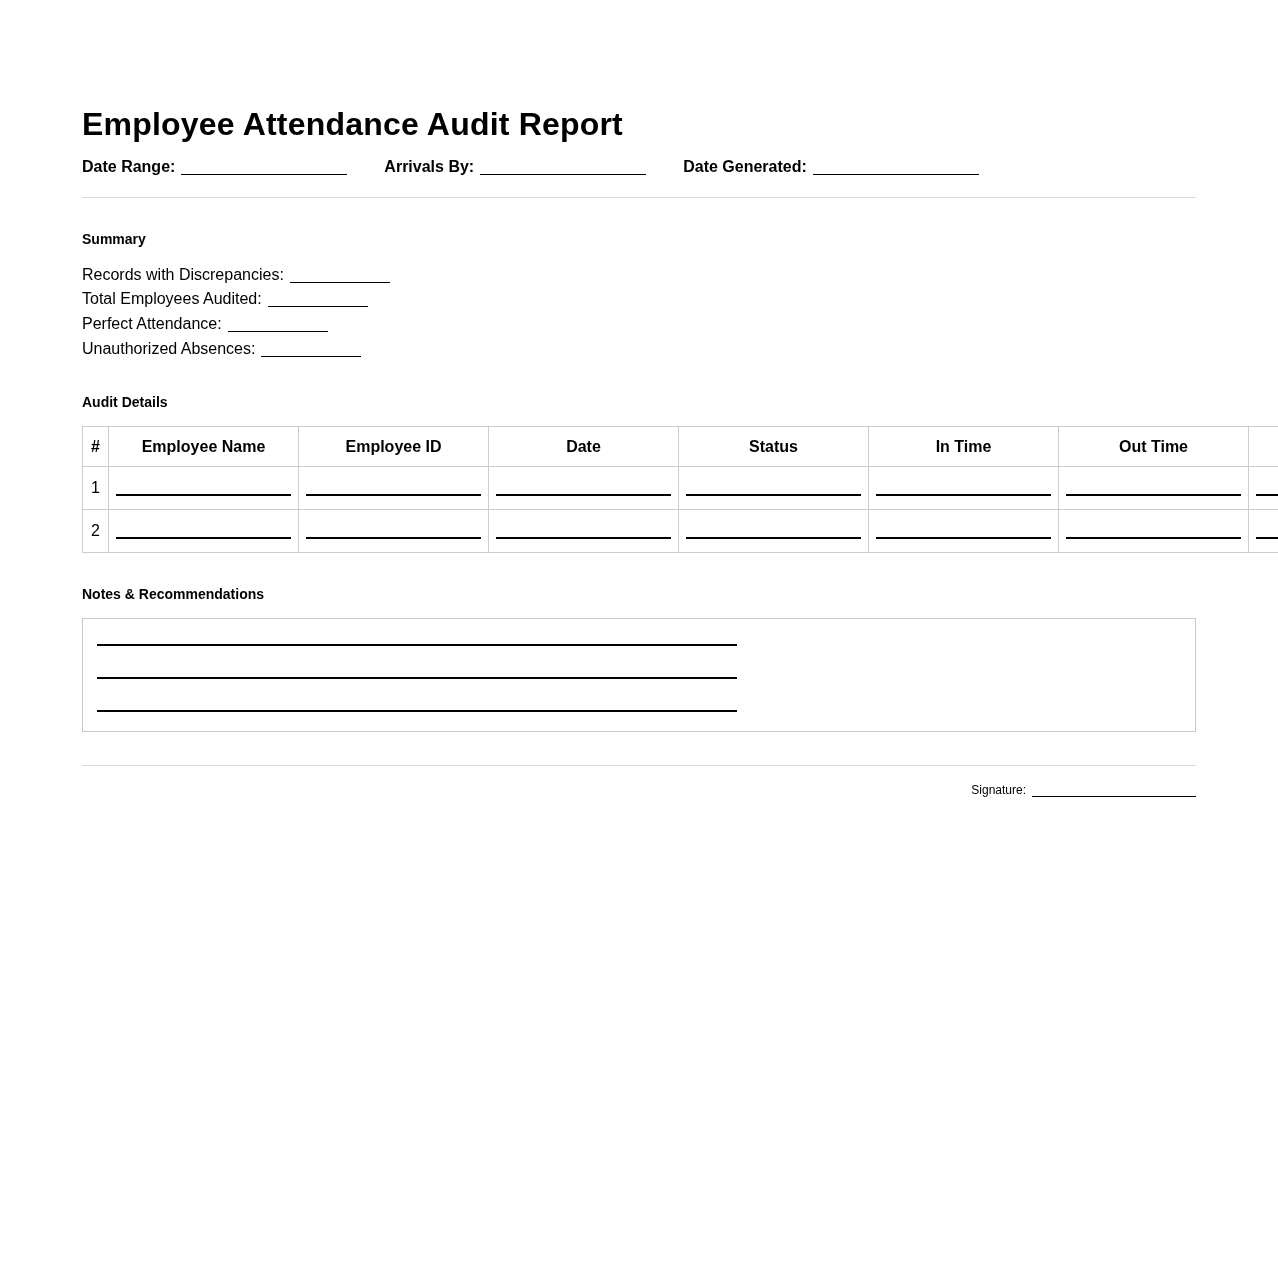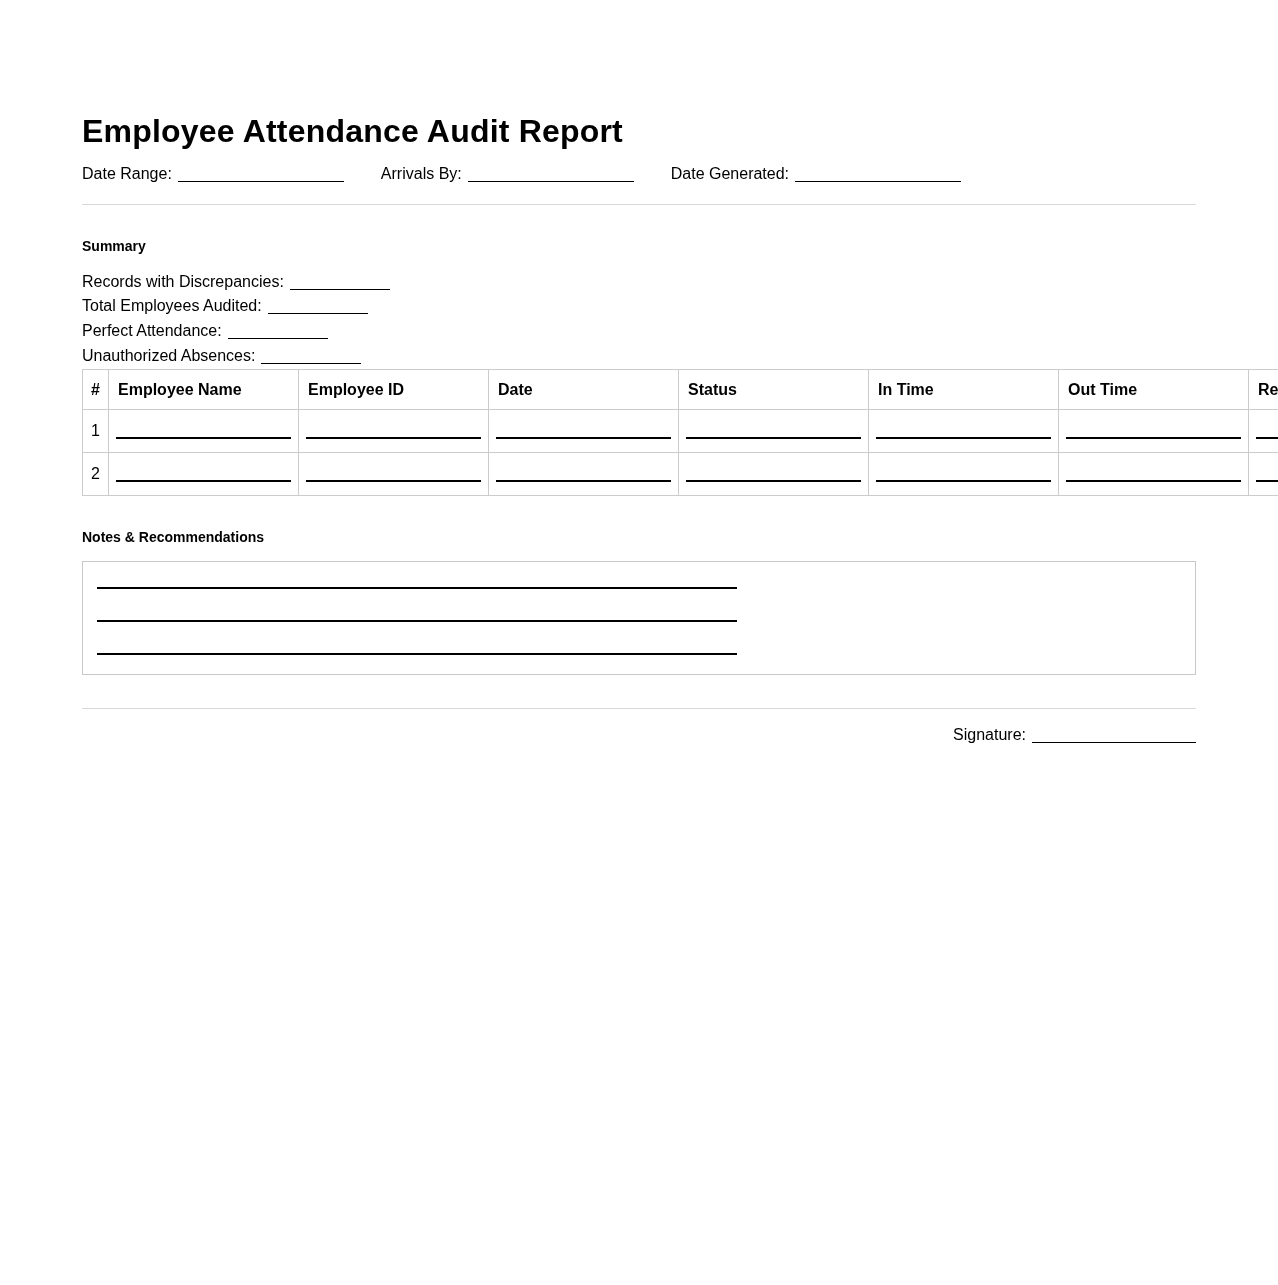--- a/index.html
+++ b/index.html
@@ -11,38 +11,38 @@
     font-size: 16px;
   }
   body {
     width: 1278px;
     height: 1285px;
     overflow: hidden;
     position: relative;
   }
   .container {
     width: 1114px;
-    margin: 14px auto;
+    margin: 7px auto;
     padding-top: 98px;
   }
   h1.doc-title {
     margin: 0 0 13px 0;
     font-size: 32px;
     line-height: 1.2;
     font-weight: 700;
     letter-spacing: 0.2px;
   }
   .meta-row {
     display: flex;
     align-items: baseline;
     gap: 37px;
     font-size: 16px;
     line-height: 1.4;
   }
-  .meta-field { white-space: nowrap; }
+  .meta-field { white-space: nowrap; font-weight: bold; }
   .blank {
     display: inline-block;
     border-bottom: 1.6px solid #000;
     height: 14px;
     vertical-align: -3px;
     margin-left: 6px;
   }
   .blank.w-meta  { width: 166px; }
   .blank.w-sum   { width: 100px; }
   .blank.w-sig   { width: 164px; }
@@ -65,21 +65,21 @@
     width: 1356px;
     margin-top: 1px;
   }
   table.audit-table th,
   table.audit-table td {
     border: 1px solid #cccccc;
   }
   table.audit-table th {
     font-size: 16px;
     font-weight: 700;
-    text-align: left;
+    text-align: center;
     padding: 9px 9px;
     height: 40px;
     background: #ffffff;
   }
   table.audit-table th.num-col { text-align: center; padding: 9px 2px; }
   table.audit-table td {
     height: 43px;
     vertical-align: bottom;
     padding: 0 7px 13px 7px;
   }
@@ -106,21 +106,21 @@
   .note-line {
     width: 640px;
     border-bottom: 2px solid #000;
     height: 33px;
   }
   .note-line.first { height: 27px; }
 
   .signature-row {
     margin-top: 17px;
     text-align: right;
-    font-size: 16px;
+    font-size: 12px;
   }
   .signature-field { white-space: nowrap; }
 </style>
 </head>
 <body>
 
 <div class="container">
 
   <h1 class="doc-title">Employee Attendance Audit Report</h1>
 
@@ -148,20 +148,21 @@
       <span>Total Employees Audited:</span><span class="blank w-sum"></span>
     </div>
     <div class="summary-item">
       <span>Perfect Attendance:</span><span class="blank w-sum"></span>
     </div>
     <div class="summary-item">
       <span>Unauthorized Absences:</span><span class="blank w-sum"></span>
     </div>
   </div>
 
+  <h3 class="section-heading">Audit Details</h3>
 
   <table class="audit-table">
     <colgroup>
       <col class="col-num">
       <col class="col-std">
         <col class="col-std">
         <col class="col-std">
         <col class="col-std">
       <col class="col-std">
         <col class="col-std">

